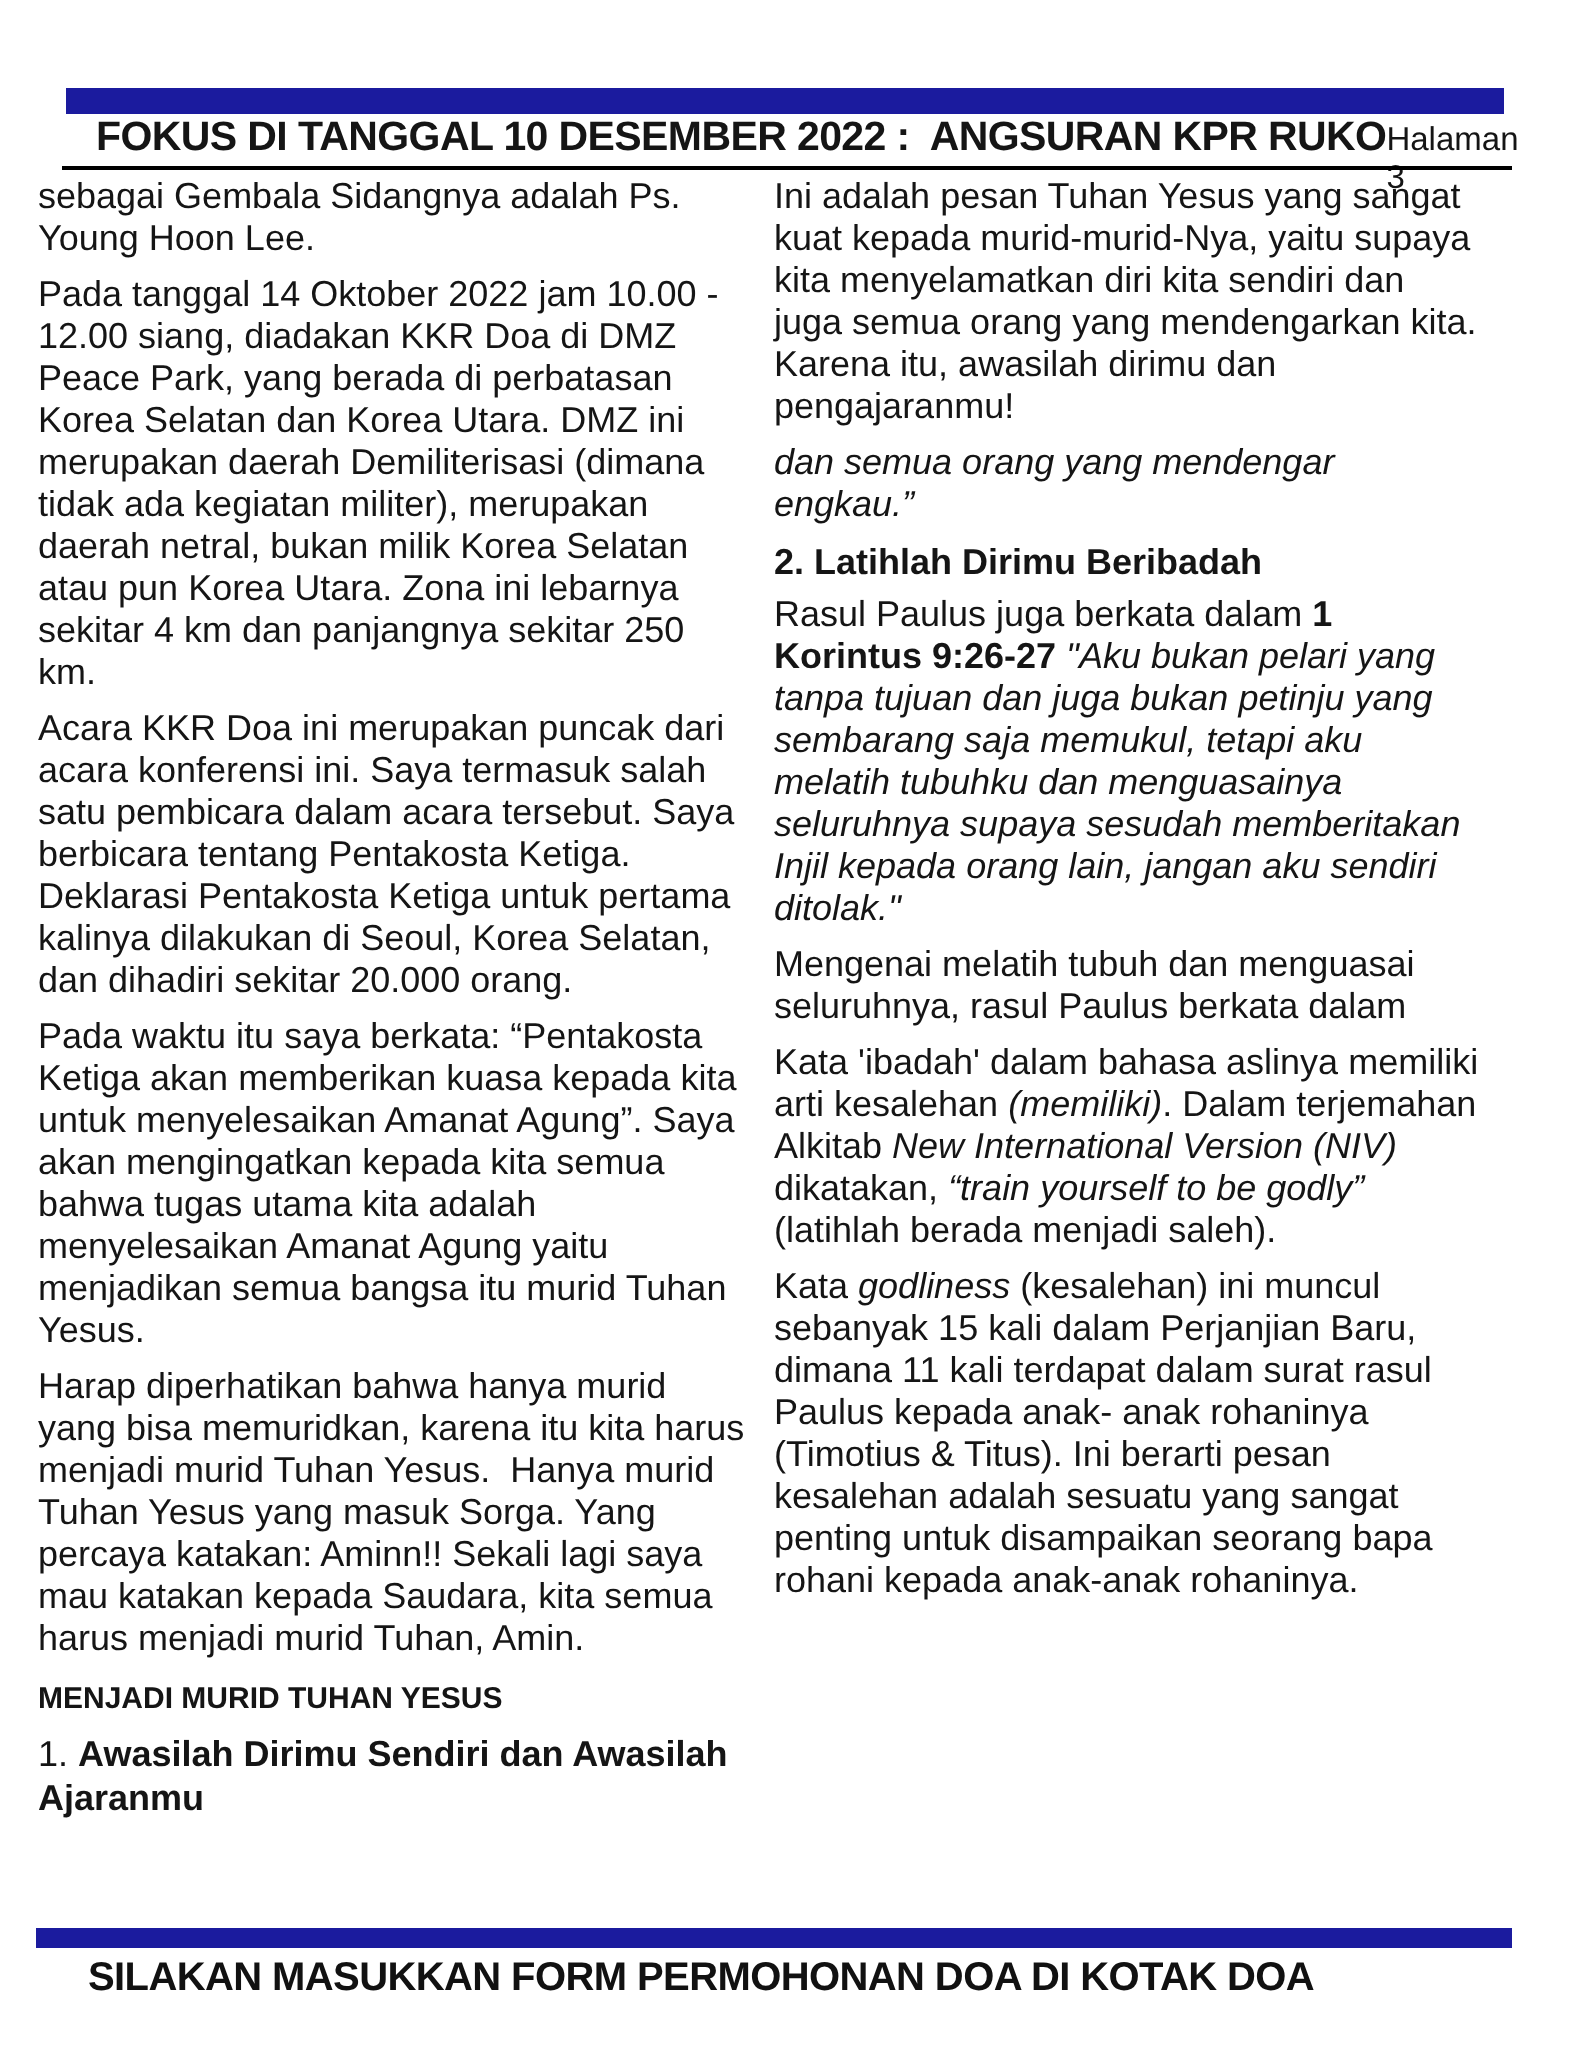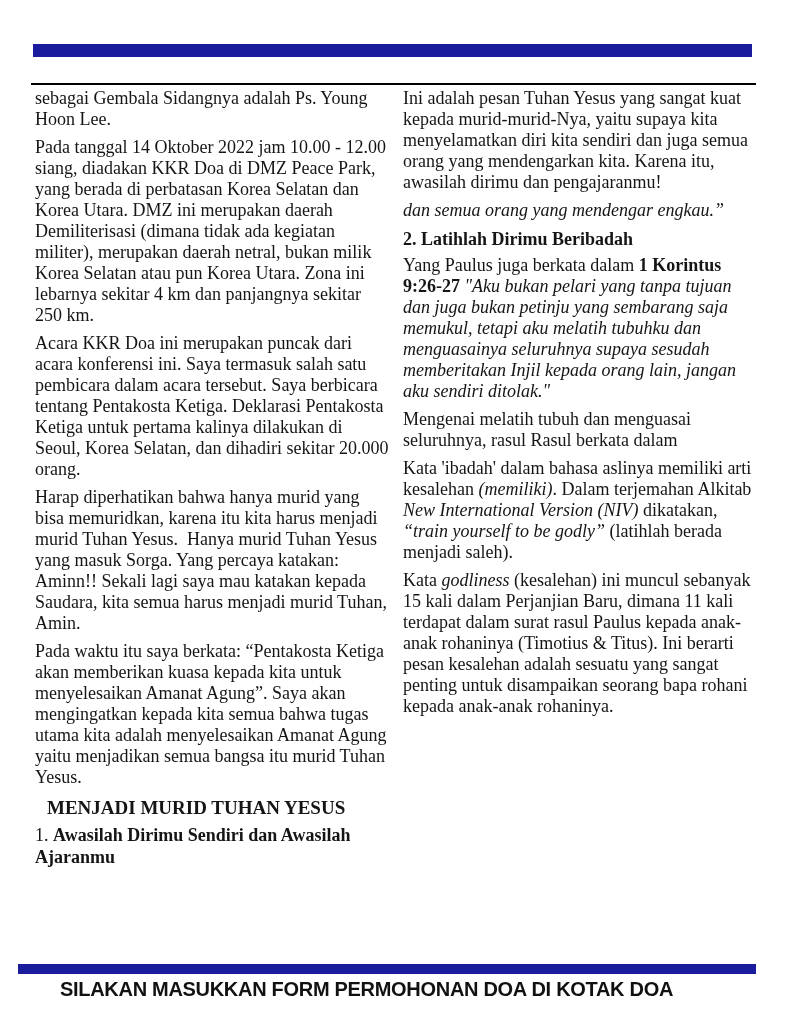--- a/index.html
+++ b/index.html
@@ -36,37 +36,36 @@
     font-weight: normal;
   }
   .header-rule {
     position: absolute;
     left: 31px; top: 83px;
     width: 725px; height: 2px;
     background: #000000;
   }
   .columns {
     position: absolute;
-    left: 35px; top: 88px;
+    left: 19px; top: 88px;
     width: 722px; height: 872px;
     display: flex;
     gap: 14px;
     overflow: hidden;
-    font-family: Liberation Serif, serif;
   }
   .col { flex: 1 1 0; min-width: 0; }
   .col p {
     margin: 0 0 7px 0;
     font-size: 18px;
     line-height: 21px;
     white-space: pre-wrap;
   }
   .col h2 {
-    margin: 9px 0 5px 12px;
-    font-size: 19px;
+    margin: 9px 0 5px 0;
+    font-size: 15px;
     line-height: 22px;
     font-weight: bold;
     white-space: pre-wrap;
   }
   .col h3 {
     margin: 3px 0 5px 0;
     font-size: 18px;
     line-height: 22px;
     font-weight: normal;
     white-space: pre-wrap;
@@ -74,53 +73,57 @@
   .run-b { font-weight: bold; }
   .run-i { font-style: italic; }
   .footer-bar {
     position: absolute;
     left: 18px; top: 964px;
     width: 738px; height: 10px;
     background: #1b1b9e;
   }
   .footer-note {
     position: absolute;
-    left: 60px; top: 978px;
+    left: 44px; top: 978px;
     font-weight: bold;
     font-size: 20px;
     letter-spacing: -0.3px;
     color: #111111;
   }
 </style>
 </head>
 <body>
 
 <div class="page">
 
   <div class="top-bar" style="background: rgb(27, 27, 158);"></div>
 
+  <div class="header-row">
+    <div class="header-title">FOKUS DI TANGGAL 10 DESEMBER 2022 :  ANGSURAN KPR RUKO</div>
+    <div class="header-page">Halaman 3</div>
+  </div>
 
   <div class="header-rule"></div>
 
   <div class="columns">
     <div class="col">
         <p><span>sebagai Gembala Sidangnya adalah Ps. Young Hoon Lee.</span></p>
         <p><span>Pada tanggal 14 Oktober 2022 jam 10.00 - 12.00 siang, diadakan KKR Doa di DMZ Peace Park, yang berada di perbatasan Korea Selatan dan Korea Utara. DMZ ini merupakan daerah Demiliterisasi (dimana tidak ada kegiatan militer), merupakan daerah netral, bukan milik Korea Selatan atau pun Korea Utara. Zona ini lebarnya sekitar 4 km dan panjangnya sekitar 250 km.</span></p>
         <p><span>Acara KKR Doa ini merupakan puncak dari acara konferensi ini. Saya termasuk salah satu pembicara dalam acara tersebut. Saya berbicara tentang Pentakosta Ketiga. Deklarasi Pentakosta Ketiga untuk pertama kalinya dilakukan di Seoul, Korea Selatan, dan dihadiri sekitar 20.000 orang.</span></p>
+        <p><span>Pada waktu itu saya berkata: “Pentakosta Ketiga akan memberikan kuasa kepada kita untuk menyelesaikan Amanat Agung”. Saya akan mengingatkan kepada kita semua bahwa tugas utama kita adalah menyelesaikan Amanat Agung yaitu menjadikan semua bangsa itu murid Tuhan Yesus.</span></p>
         <p><span>Harap diperhatikan bahwa hanya murid yang bisa memuridkan, karena itu kita harus menjadi murid Tuhan Yesus.  Hanya murid Tuhan Yesus yang masuk Sorga. Yang percaya katakan: Aminn!! Sekali lagi saya mau katakan kepada Saudara, kita semua harus menjadi murid Tuhan, Amin.</span></p>
-        <p><span>Pada waktu itu saya berkata: “Pentakosta Ketiga akan memberikan kuasa kepada kita untuk menyelesaikan Amanat Agung”. Saya akan mengingatkan kepada kita semua bahwa tugas utama kita adalah menyelesaikan Amanat Agung yaitu menjadikan semua bangsa itu murid Tuhan Yesus.</span></p>
         <h2><span class="run-b">MENJADI MURID TUHAN YESUS</span></h2>
         <h3><span>1. </span><span class="run-b">Awasilah Dirimu Sendiri dan Awasilah Ajaranmu</span></h3>
       </div>
     <div class="col">
         <p><span>Ini adalah pesan Tuhan Yesus yang sangat kuat kepada murid-murid-Nya, yaitu supaya kita menyelamatkan diri kita sendiri dan juga semua orang yang mendengarkan kita. Karena itu, awasilah dirimu dan pengajaranmu!</span></p>
         <p><span class="run-i">dan semua orang yang mendengar engkau.”</span></p>
         <h3><span class="run-b">2. Latihlah Dirimu Beribadah</span></h3>
-        <p><span>Yang Paulus juga berkata dalam </span><span class="run-b">1 Korintus 9:26-27</span><span class="run-i"> "Aku bukan pelari yang tanpa tujuan dan juga bukan petinju yang sembarang saja memukul, tetapi aku melatih tubuhku dan menguasainya seluruhnya supaya sesudah memberitakan Injil kepada orang lain, jangan aku sendiri ditolak."</span></p>
-        <p><span>Mengenai melatih tubuh dan menguasai seluruhnya, rasul Rasul berkata dalam</span></p>
+        <p><span>Rasul Paulus juga berkata dalam </span><span class="run-b">1 Korintus 9:26-27</span><span class="run-i"> "Aku bukan pelari yang tanpa tujuan dan juga bukan petinju yang sembarang saja memukul, tetapi aku melatih tubuhku dan menguasainya seluruhnya supaya sesudah memberitakan Injil kepada orang lain, jangan aku sendiri ditolak."</span></p>
+        <p><span>Mengenai melatih tubuh dan menguasai seluruhnya, rasul Paulus berkata dalam</span></p>
         <p><span>Kata 'ibadah' dalam bahasa aslinya memiliki arti kesalehan </span><span class="run-i">(memiliki)</span><span>. Dalam terjemahan Alkitab </span><span class="run-i">New International Version (NIV)</span><span> dikatakan, </span><span class="run-i">“train yourself to be godly”</span><span> (latihlah berada menjadi saleh).</span></p>
         <p><span>Kata </span><span class="run-i">godliness</span><span> (kesalehan) ini muncul sebanyak 15 kali dalam Perjanjian Baru, dimana 11 kali terdapat dalam surat rasul Paulus kepada anak- anak rohaninya (Timotius &amp; Titus). Ini berarti pesan kesalehan adalah sesuatu yang sangat penting untuk disampaikan seorang bapa rohani kepada anak-anak rohaninya.</span></p>
       </div>
   </div>
 
   <div class="footer-bar" style="background: rgb(27, 27, 158);"></div>
 
   <div class="footer-note">SILAKAN MASUKKAN FORM PERMOHONAN DOA DI KOTAK DOA</div>
 
 </div>

